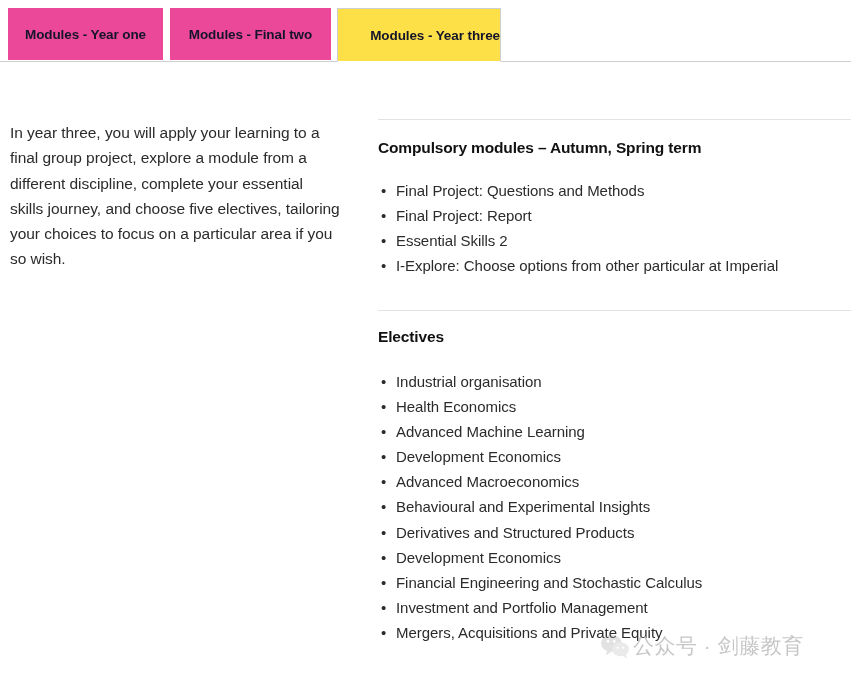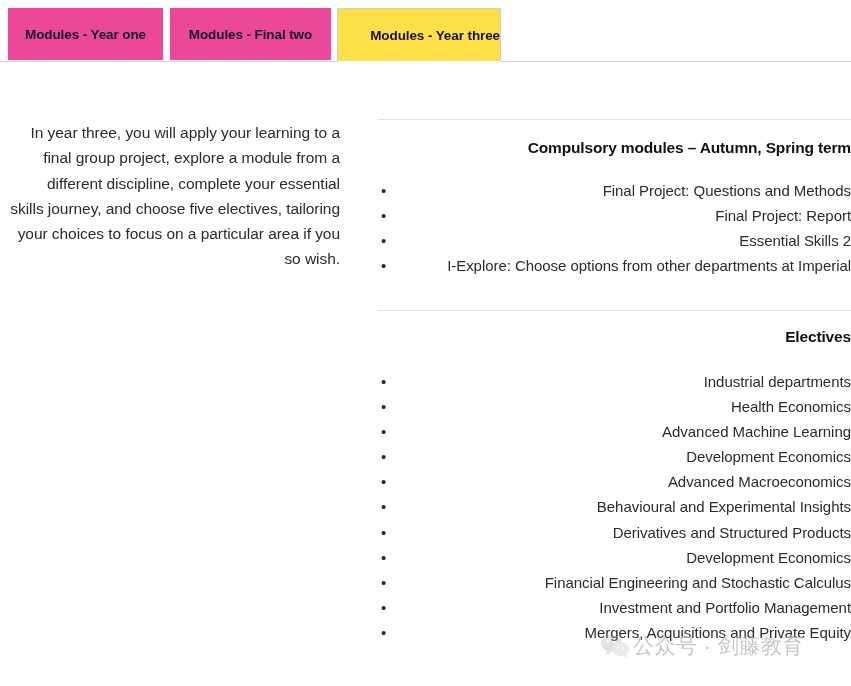--- a/index.html
+++ b/index.html
@@ -63,21 +63,20 @@
   .tab-2 { left: 170px; width: 161px; }
   .tab-3 { left: 337px; width: 164px; height: 54px; }
 
   
   .content {
     position: absolute;
     top: 63px;
     left: 0;
     width: 851px;
     height: 623px;
-    text-align: right;
   }
   .col-left {
     position: absolute;
     left: 10px;
     top: 57px;
     width: 330px;
   }
   .intro-paragraph {
     margin: 0;
     font-size: 15.5px;
@@ -195,29 +194,29 @@
 
   <div class="col-right">
 
     <div class="section" id="section-compulsory">
       <div class="section-rule"></div>
       <h3 class="section-title">Compulsory modules – Autumn, Spring term</h3>
       <ul class="module-list">
         <li>Final Project: Questions and Methods</li>
         <li>Final Project: Report</li>
         <li>Essential Skills 2</li>
-        <li>I-Explore: Choose options from other departments at Imperial</li>
+        <li>I-Explore: Choose options from other particular at Imperial</li>
       </ul>
     </div>
 
     <div class="section" id="section-electives">
       <div class="section-rule"></div>
       <h3 class="section-title">Electives</h3>
       <ul class="module-list">
-        <li>Industrial departments</li>
+        <li>Industrial organisation</li>
         <li>Health Economics</li>
         <li>Advanced Machine Learning</li>
         <li>Development Economics</li>
         <li>Advanced Macroeconomics</li>
         <li>Behavioural and Experimental Insights</li>
         <li>Derivatives and Structured Products</li>
         <li>Development Economics</li>
         <li>Financial Engineering and Stochastic Calculus</li>
         <li>Investment and Portfolio Management</li>
         <li>Mergers, Acquisitions and Private Equity</li>

